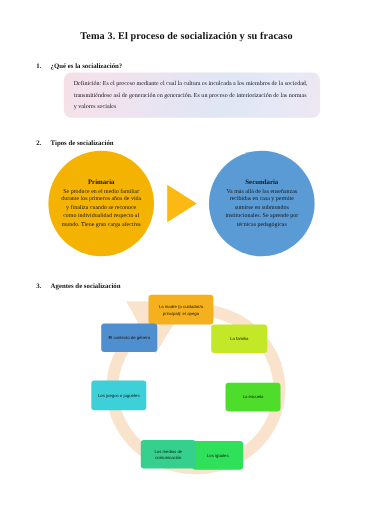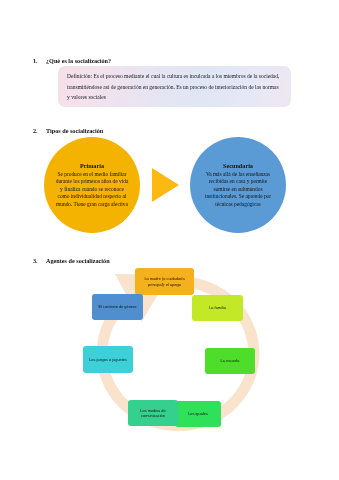--- a/index.html
+++ b/index.html
@@ -173,20 +173,21 @@
   #node-juegos   { top: 80px;  left: 21px;  width: 50px; height: 27px; background: #3ed0d8; }
   #node-contexto { top: 28px;  left: 30px;  width: 51px; height: 26px; background: #4f8fd0; }
 
   .node-label { display: block; }
 </style>
 </head>
 <body>
 
 <div class="page">
 
+  <div class="doc-title">Tema 3. El proceso de socialización y su fracaso</div>
 
   <div class="section-heading" id="sec1">
     <span class="num">1.</span><span>¿Qué es la socialización?</span>
   </div>
 
   <div class="definition-box">
     <div class="definition-text">Definición: Es el proceso mediante el cual la cultura es inculcada a los miembros de la sociedad, transmitiéndose así de generación en generación. Es un proceso de interiorización de las normas y valores sociales</div>
   </div>
 
   <div class="section-heading" id="sec2">

